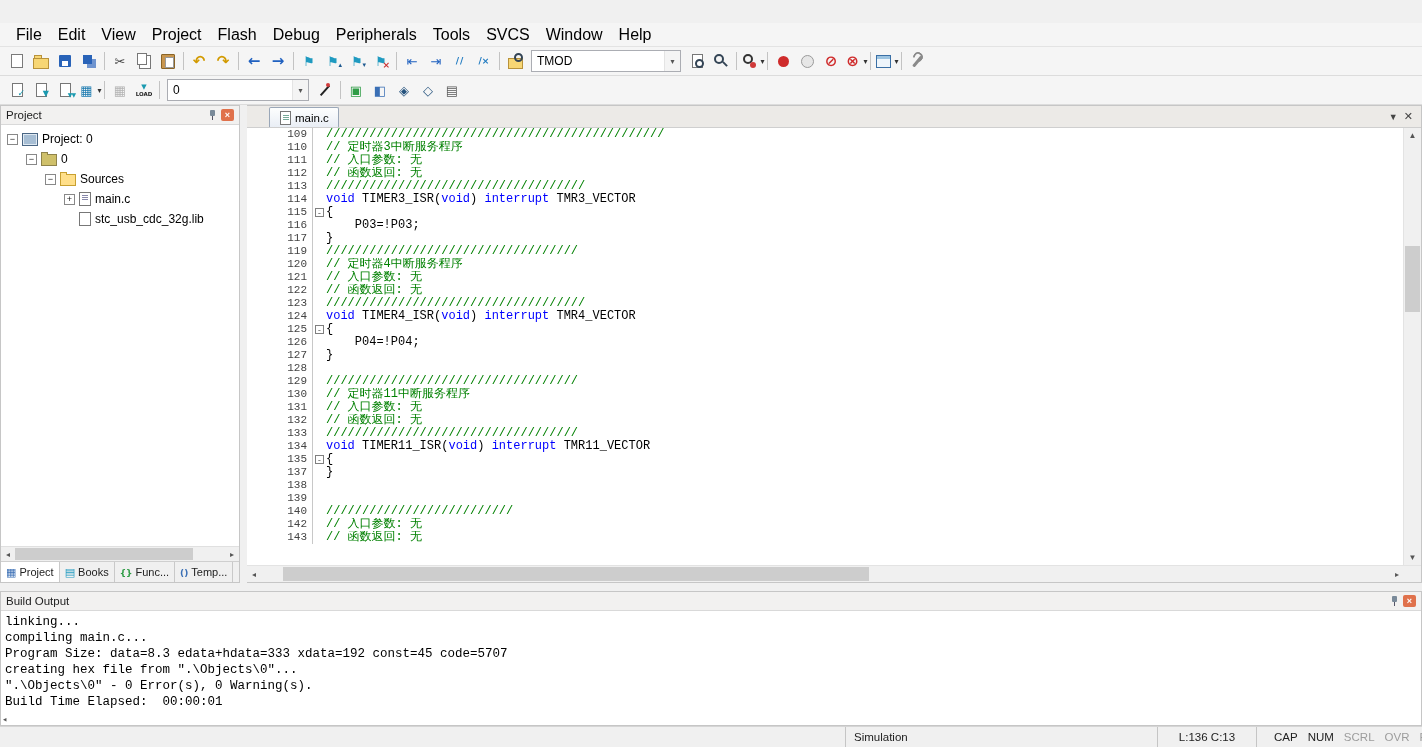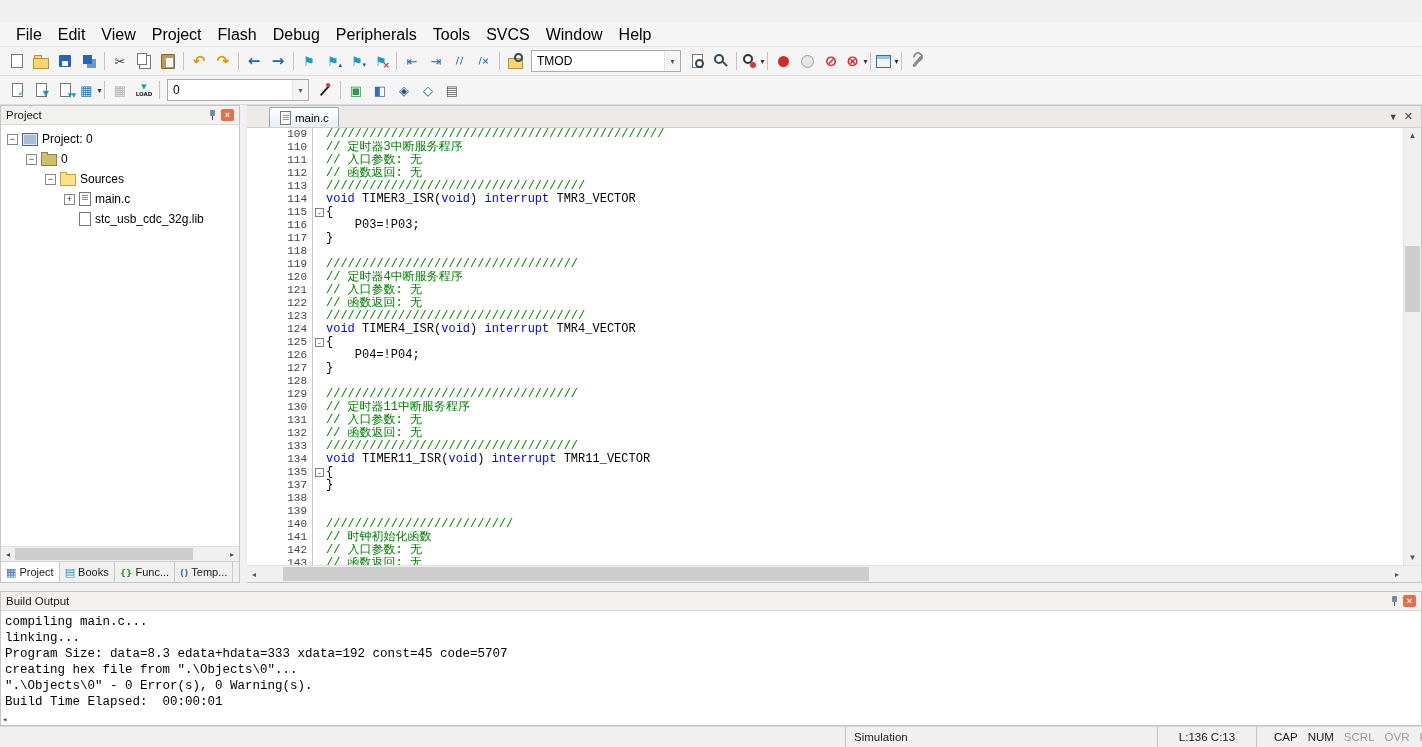--- a/index.html
+++ b/index.html
@@ -472,26 +472,20 @@
               <span class="ct"><span class="tk-p">    P03=!P03;</span></span>
             </div>
             <div class="cl">
               <span class="gut"></span>
               <span class="ln">117</span>
               <span class="fold"></span>
               <span class="ct"><span class="tk-p">}</span></span>
             </div>
             <div class="cl">
               <span class="gut"></span>
-              <span class="ln">118</span>
-              <span class="fold"></span>
-              <span class="ct"></span>
-            </div>
-            <div class="cl">
-              <span class="gut"></span>
               <span class="ln">119</span>
               <span class="fold"></span>
               <span class="ct"><span class="tk-c">///////////////////////////////////</span></span>
             </div>
             <div class="cl">
               <span class="gut"></span>
               <span class="ln">120</span>
               <span class="fold"></span>
               <span class="ct"><span class="tk-c">// 定时器4中断服务程序</span></span>
             </div>
@@ -605,26 +599,20 @@
               <span class="gut"></span>
               <span class="ln">139</span>
               <span class="fold"></span>
               <span class="ct"></span>
             </div>
             <div class="cl">
               <span class="gut"></span>
               <span class="ln">140</span>
               <span class="fold"></span>
               <span class="ct"><span class="tk-c">//////////////////////////</span></span>
-            </div>
-            <div class="cl">
-              <span class="gut"></span>
-              <span class="ln">141</span>
-              <span class="fold"></span>
-              <span class="ct"><span class="tk-c">// 时钟初始化函数</span></span>
             </div>
             <div class="cl">
               <span class="gut"></span>
               <span class="ln">142</span>
               <span class="fold"></span>
               <span class="ct"><span class="tk-c">// 入口参数: 无</span></span>
             </div>
             <div class="cl">
               <span class="gut"></span>
               <span class="ln">143</span>
@@ -652,22 +640,22 @@
   <div class="build-pane">
     <div class="pane-header">
       <span>Build Output</span>
       <span class="hdr-btns">
         <span class="i-pin"></span>
         <span class="i-close">×</span>
       </span>
     </div>
     <div class="build-content" id="build-content">
       <span class="bo-arrow">◂</span>
-    <div class="bo-line">compiling main.c...</div>
-        <div class="bo-line">linking...</div>
+    <div class="bo-line">linking...</div>
+        <div class="bo-line">compiling main.c...</div>
         <div class="bo-line">Program Size: data=8.3 edata+hdata=333 xdata=192 const=45 code=5707</div>
         <div class="bo-line">creating hex file from ".\Objects\0"...</div>
         <div class="bo-line">".\Objects\0" - 0 Error(s), 0 Warning(s).</div>
         <div class="bo-line">Build Time Elapsed:  00:00:01</div>
       </div>
   </div>
 
   <div class="statusbar">
     <div class="sb-fill"></div>
     <div class="sb-seg sb-mode">Simulation</div>

